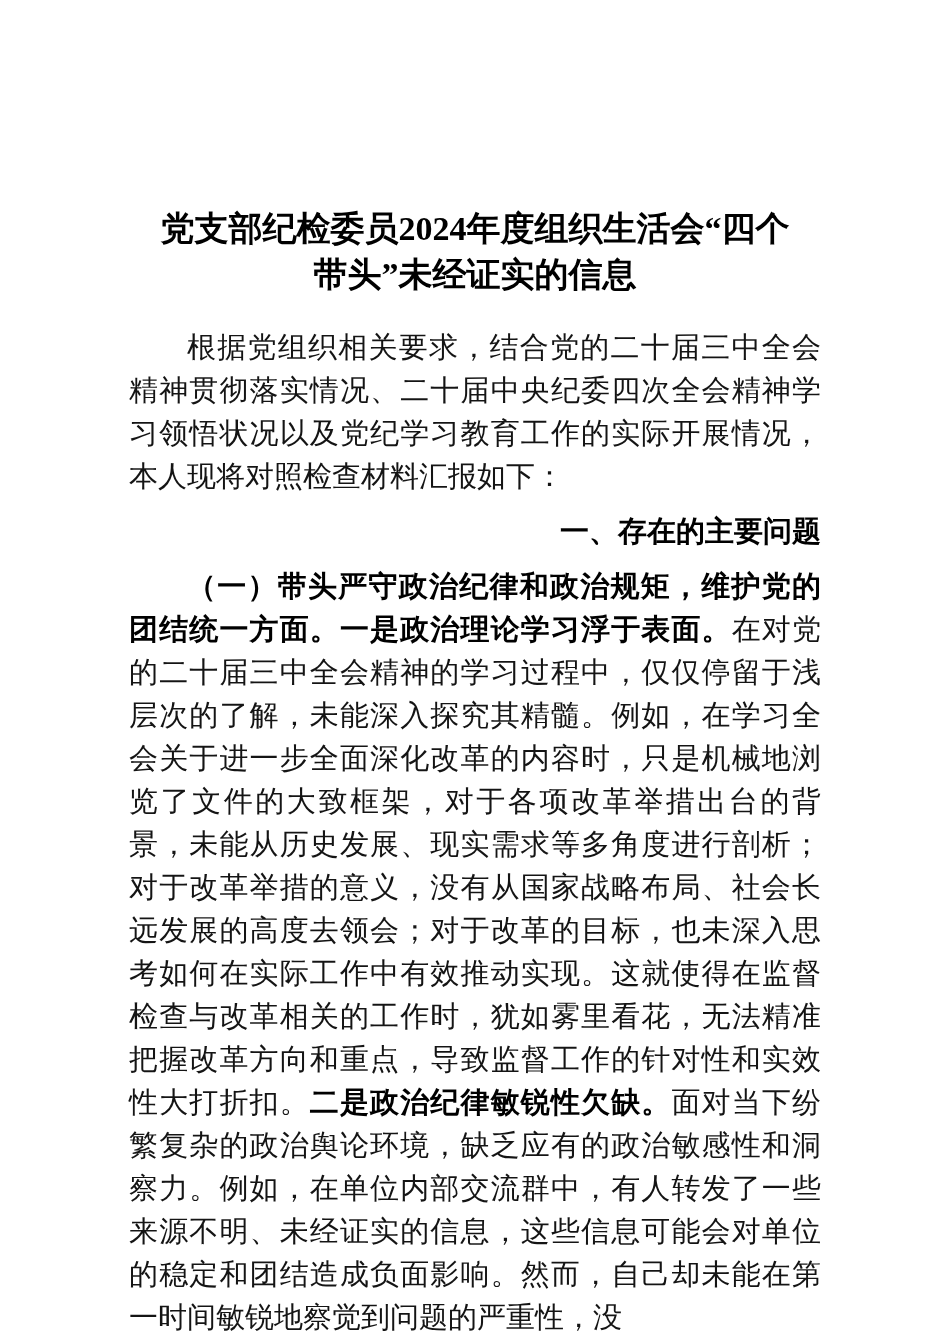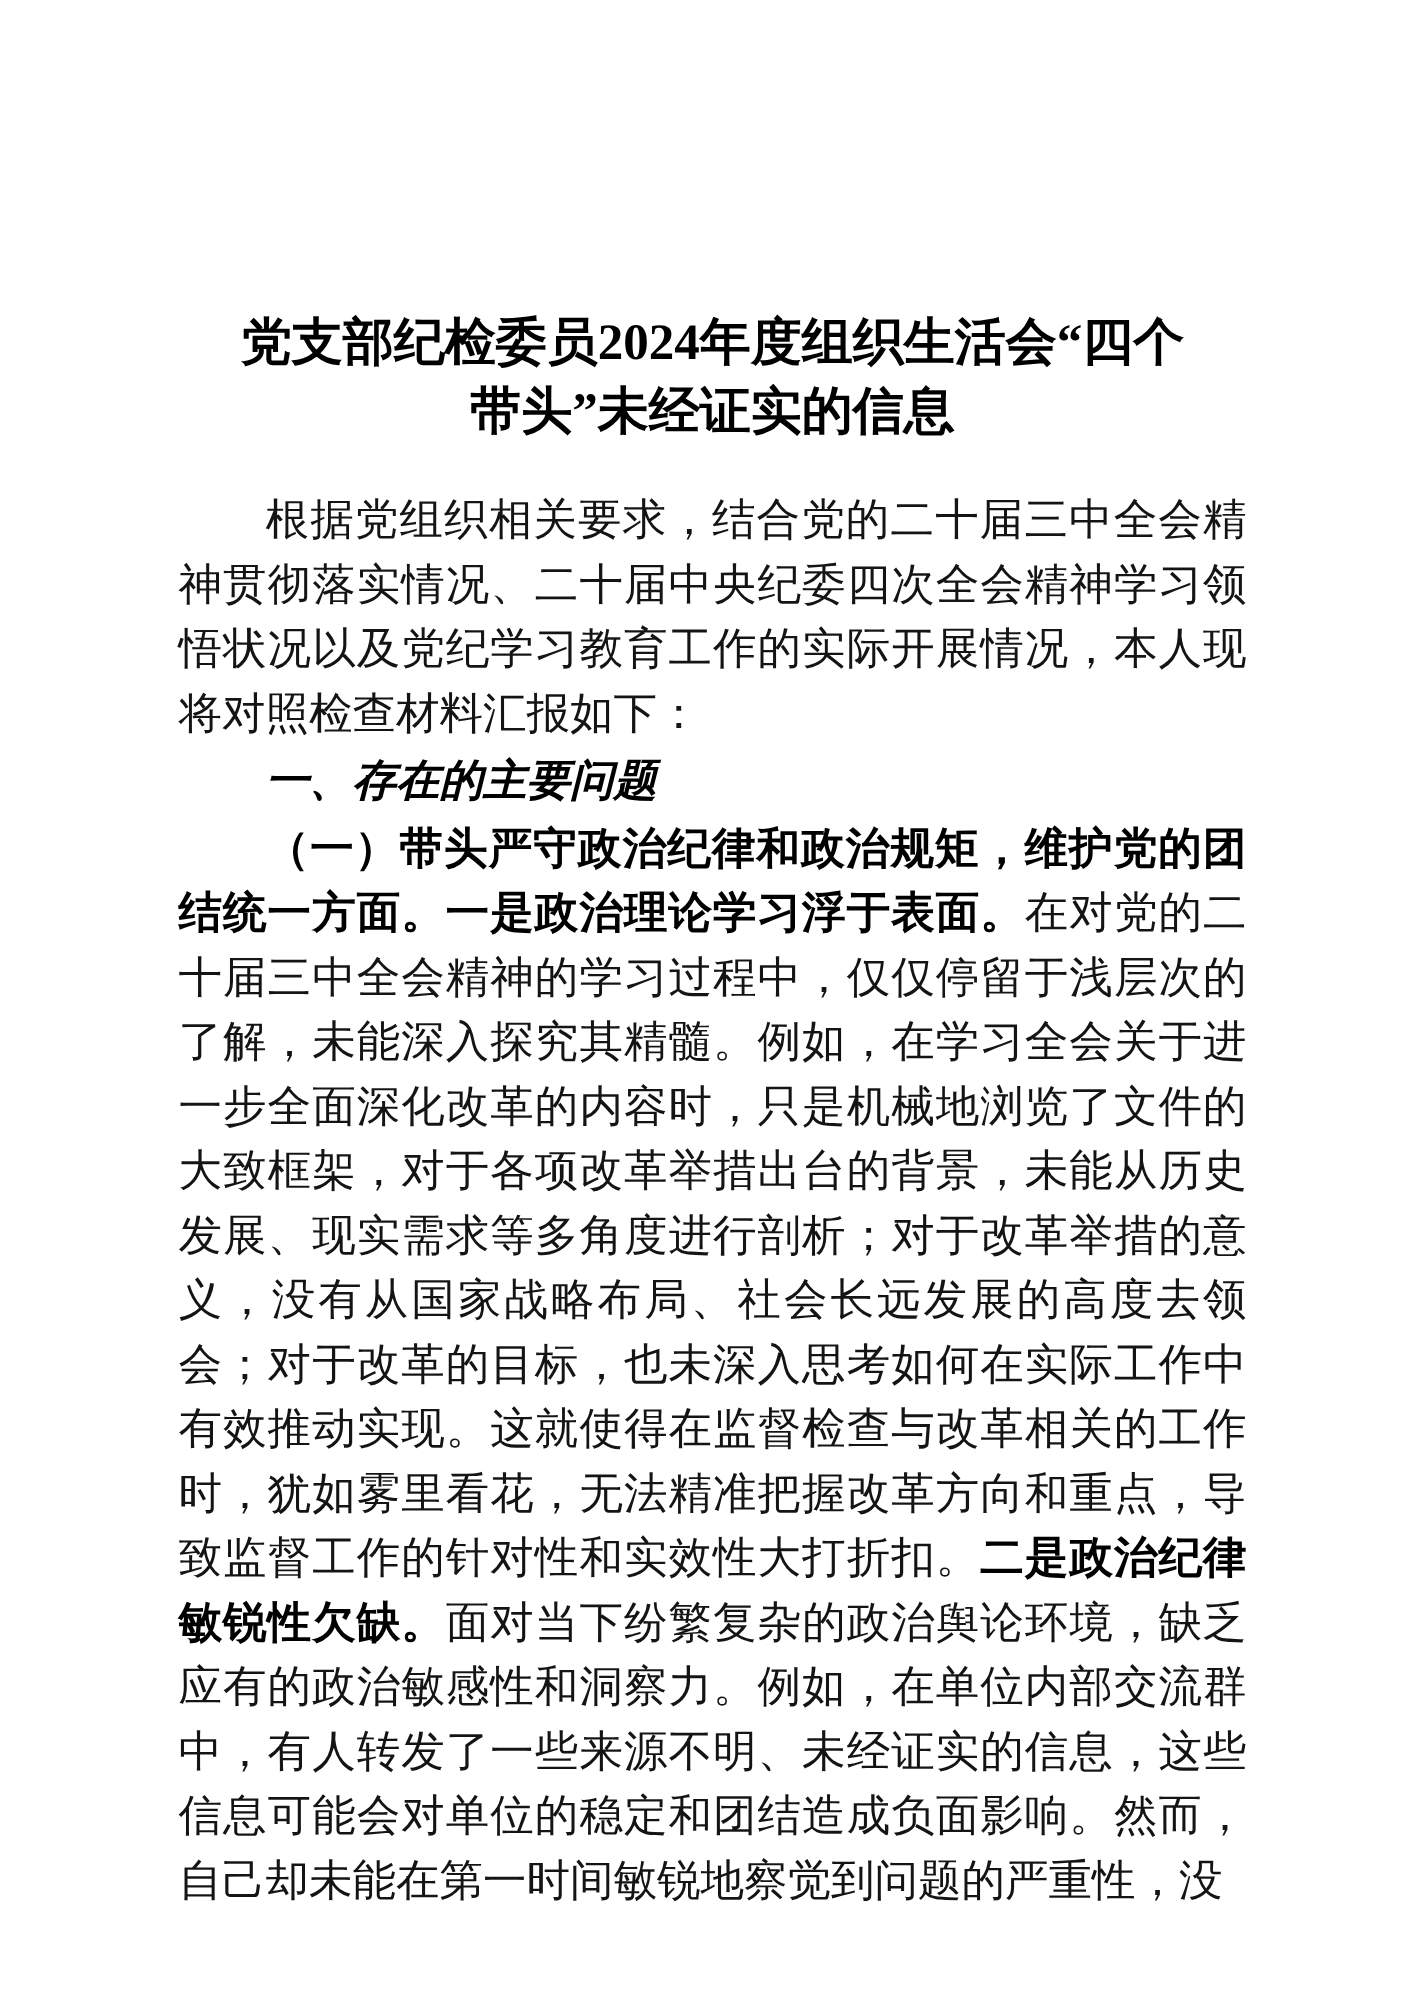--- a/index.html
+++ b/index.html
@@ -21,34 +21,33 @@
   .doc-title {
     font-family: "Liberation Serif", "DejaVu Serif", serif;
     font-weight: bold;
     font-size: 34px;
     line-height: 46px;
     text-align: center;
     color: #000000;
     margin: 0 0 28px 0;
   }
   .doc-body p {
-    margin: 2px;
+    margin: 12px;
     font-family: "Liberation Serif", "DejaVu Serif", serif;
     font-size: 29px;
     line-height: 43px;
     text-align: justify;
     text-indent: 58px;
     color: #141414;
   }
   .doc-body p.heading {
     font-family: "Liberation Sans", "DejaVu Sans", sans-serif;
     font-weight: 600;
-    text-align: left;
+    text-align: right;
     color: #000000;
-    font-style: italic;
   }
   .doc-body span.run-bold {
     font-weight: bold;
     color: #000000;
   }
   .doc-body span.run-regular {
     font-weight: normal;
   }
 </style>
 </head>

